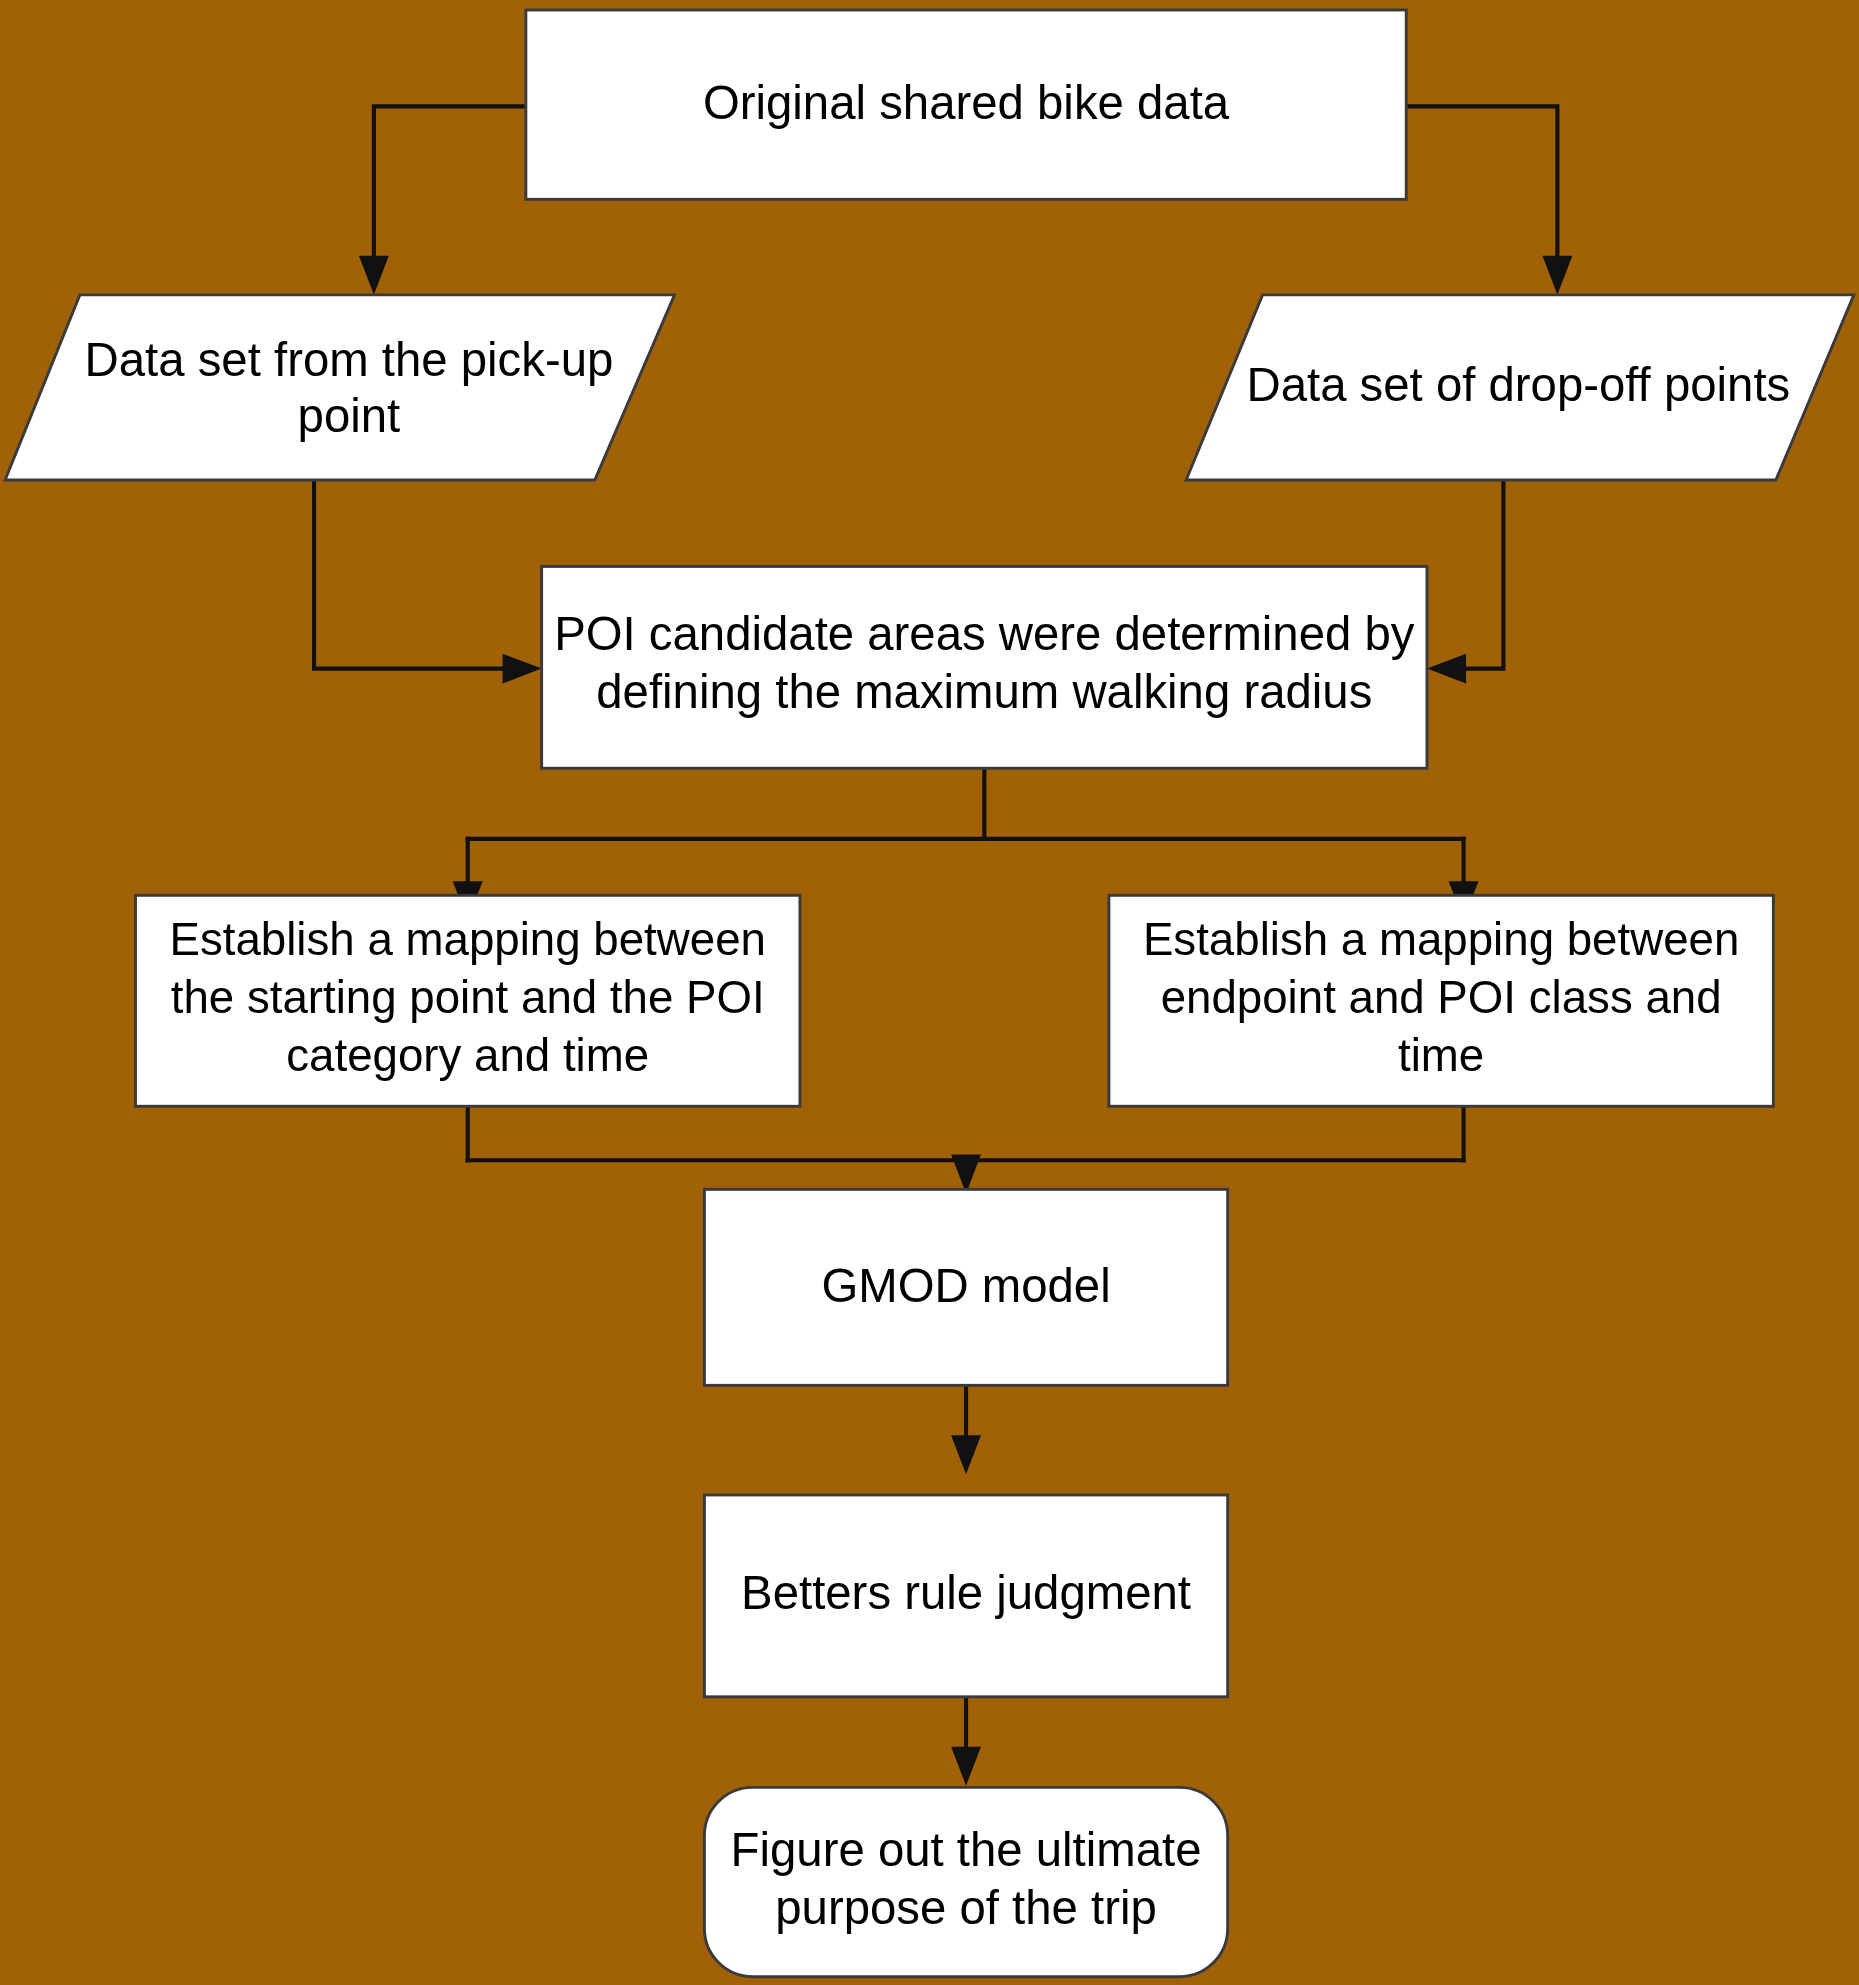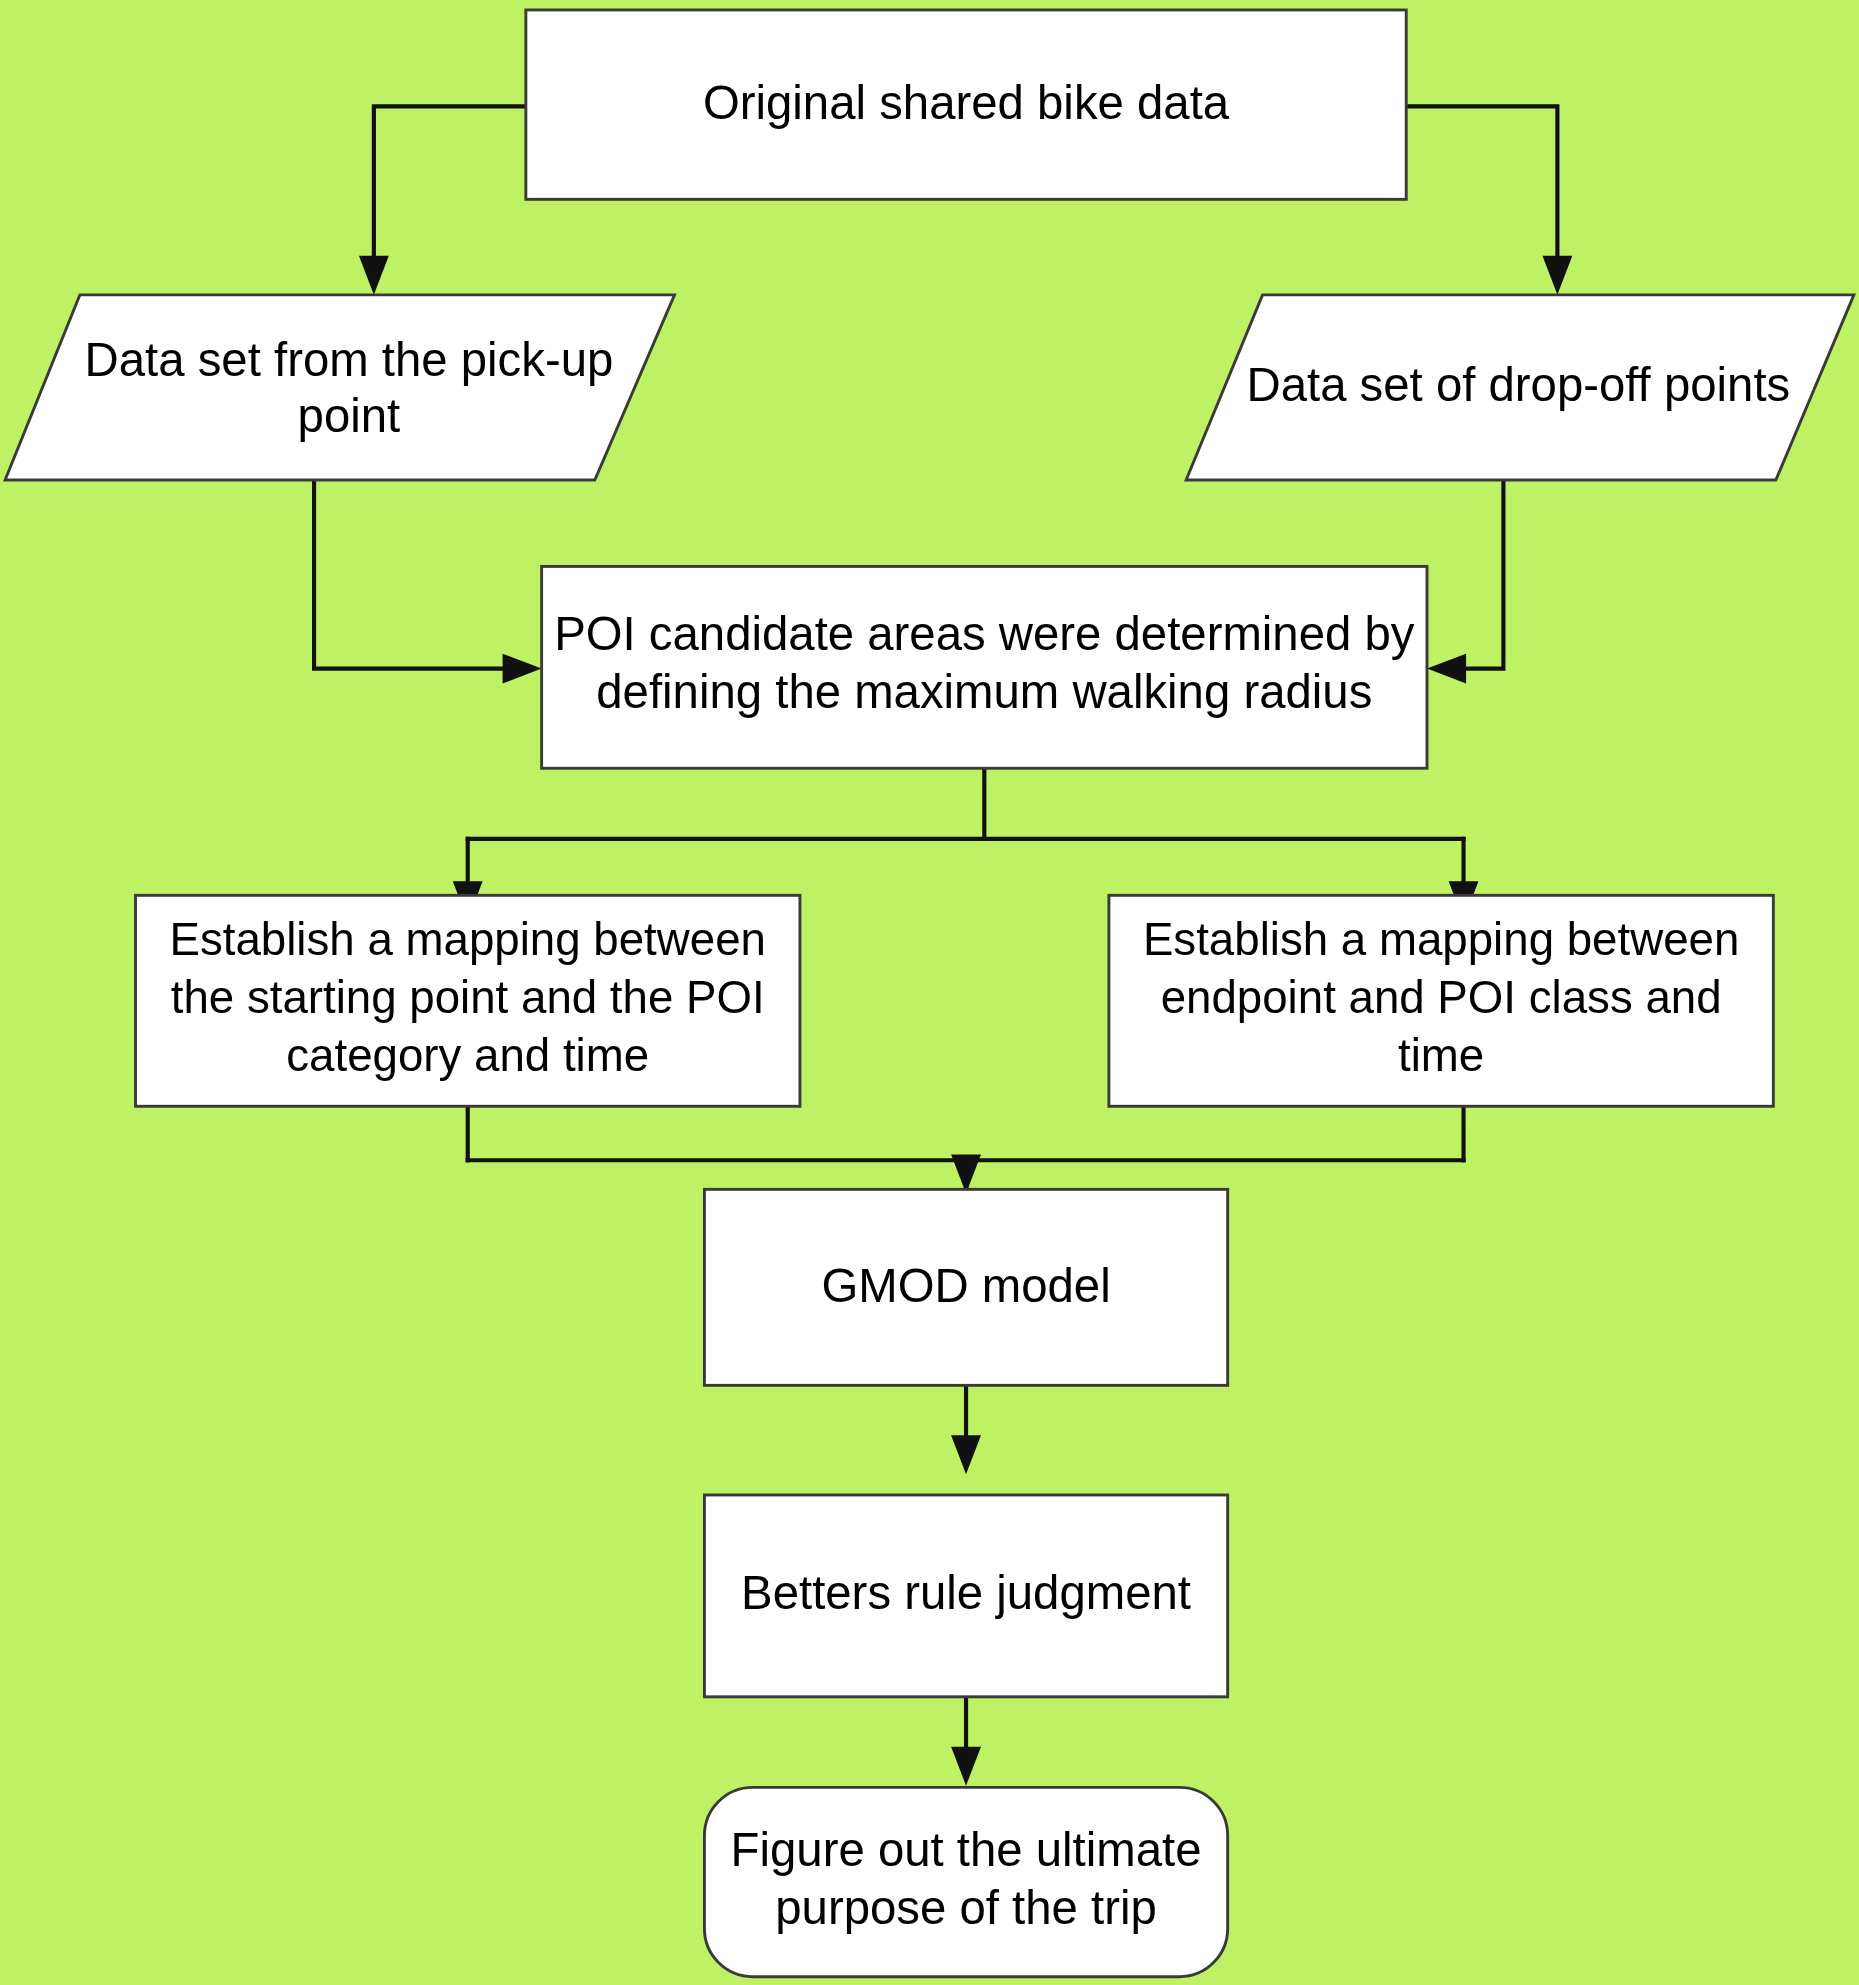--- a/index.html
+++ b/index.html
@@ -7,21 +7,21 @@
     padding: 0;
     background: #ffffff;
   }
   body {
     font-family: "Liberation Sans", sans-serif;
   }
   #flowchart-root {
     position: relative;
     width: 1859px;
     height: 1985px;
-    background: #bef264;
+    background: #a16207;
     overflow: hidden;
   }
   svg.flow-svg {
     position: absolute;
     top: 0;
     left: 0;
     width: 1859px;
     height: 1985px;
   }
   .node-shape-thin {

